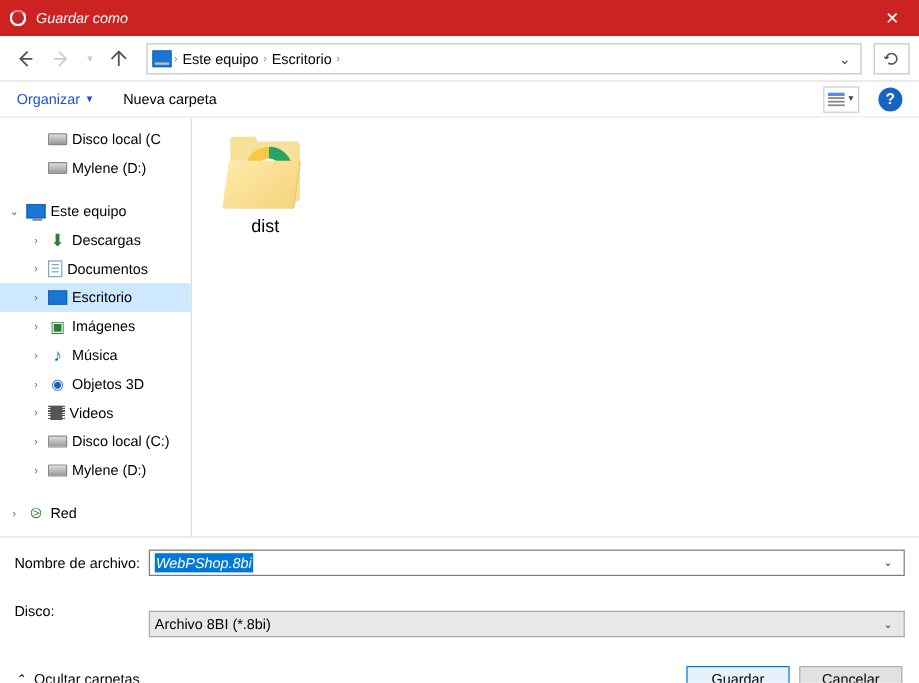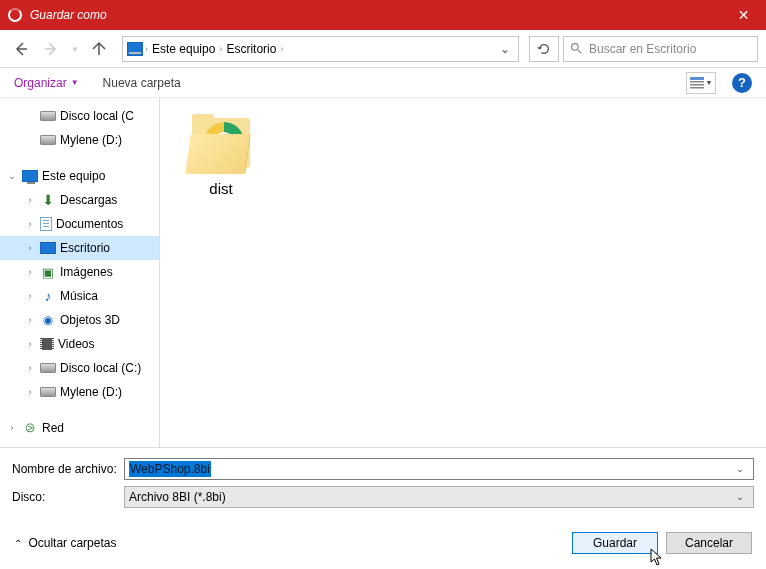--- a/index.html
+++ b/index.html
@@ -14,22 +14,22 @@
   .addr { flex: 1; height: 26px; border: 1px solid #c5c5c5; display: flex; align-items: center; padding: 0 4px; gap: 2px; margin: 0 6px; background: #fff; }
   .addr-icon { width: 18px; height: 14px; background: #1976d2; border: 1px solid #1565c0; position: relative; }
   .addr-icon::after { content: ""; position: absolute; bottom: 1px; left: 1px; right: 1px; height: 2px; background: #bbb; }
   .addr span.crumb { padding: 0 2px; }
   .addr span.sep { color: #888; font-size: 9px; }
   .addr-spacer { flex: 1; }
   .addr-drop { color: #555; padding: 0 4px; }
   .refresh { width: 30px; height: 26px; border: 1px solid #c5c5c5; display: flex; align-items: center; justify-content: center; color: #555; }
   .search { width: 195px; height: 26px; border: 1px solid #c5c5c5; display: flex; align-items: center; padding: 0 6px; color: #888; gap: 6px; }
   .command { height: 30px; display: flex; align-items: center; padding: 0 14px; gap: 24px; border-bottom: 1px solid #e9e9e9; }
-  .command .org { color: #a21caf; display: flex; align-items: center; gap: 4px; }
-  .command .newf { color: #404040; }
+  .command .org { color: #1d4ed8; display: flex; align-items: center; gap: 4px; }
+  .command .newf { color: #000000; }
   .command-right { margin-left: auto; display: flex; align-items: center; gap: 6px; }
   .view-btn { width: 30px; height: 22px; border: 1px solid #ccc; display: flex; align-items: center; justify-content: center; color: #444; font-size: 11px; }
   .help { width: 20px; height: 20px; border-radius: 50%; background: #1565c0; color: #fff; display: flex; align-items: center; justify-content: center; font-weight: bold; font-size: 13px; margin-left: 10px; }
   .main { display: flex; height: 350px; border-bottom: 1px solid #ddd; }
   .tree { width: 160px; border-right: 1px solid #ddd; overflow: hidden; padding-top: 6px; position: relative; }
   .tree-item { height: 24px; display: flex; align-items: center; padding-left: 6px; gap: 4px; font-size: 12px; white-space: nowrap; }
   .tree-item.lvl2 { padding-left: 24px; }
   .tree-item.sel { background: #cde8ff; }
   .tree-exp { width: 12px; color: #666; font-size: 9px; text-align: center; }
   .ico { width: 16px; height: 14px; display: inline-flex; align-items: center; justify-content: center; }
@@ -54,22 +54,22 @@
   .folder-tab { position:absolute; left:6px; top:0; width:22px; height:8px; background:#f7e199; border-radius:2px 2px 0 0; }
   .folder-doc { position:absolute; left:18px; top:8px; width:40px; height:40px; background:#fff; border-radius:50%; overflow:hidden; }
   .folder-doc::before { content:""; position:absolute; inset:0; background:conic-gradient(#2aa463 0deg 140deg, #1aa0e6 140deg 260deg, #f6c945 260deg 360deg); }
   .folder-doc::after { content:""; position:absolute; left:10px; top:10px; width:20px; height:20px; background:#fff; border-radius:50%; }
   .folder-front { position:absolute; left:2px; bottom:0; width:60px; height:40px; background:linear-gradient(135deg,#ffe9a8,#f4d47c); border-radius:2px; transform:skewX(-8deg); box-shadow: -1px 0 0 #e6c46e inset; }
   .folder-label { margin-top: 6px; font-size: 15px; }
   .fields { padding: 10px 12px 0; }
   .field-row { display: flex; align-items: center; margin-bottom: 6px; }
   .field-label { width: 112px; padding-right: 6px; font-size: 12px; }
   .field-input { flex: 1; height: 22px; border: 1px solid #7a7a7a; display: flex; align-items: center; padding: 0 4px; font-size: 12px; background:#fff; }
-  .field-input.combo { border-color: #adadad; background:#e8e8e8; }
-  .field-input .sel-text { background:#0078d7; color:#0f172a; padding:1px 1px; }
+  .field-input.combo { border-color: #adadad; background:#e8e8e8;margin-top:23px; }
+  .field-input .sel-text { background:#0078d7; color:#ffffff; padding:1px 1px;font-style:italic; }
   .field-drop { width: 18px; text-align: center; color:#444; font-size:9px; }
   .footer { padding: 18px 14px 0; display: flex; align-items: center; }
   .hide-folders { display: flex; align-items: center; gap: 6px; font-size: 12px; color:#000; }
   .footer-right { margin-left: auto; display: flex; gap: 8px; position:relative; }
   .btn { width: 86px; height: 22px; border: 1px solid #adadad; background:#e1e1e1; font-size:12px; display:flex; align-items:center; justify-content:center; }
   .btn.primary { border-color:#0078d7; background:#e5f1fb; }
   .cursor { position:absolute; left:78px; top:16px; font-size:16px; color:#000; pointer-events:none; }
 </style>
 </head>
 <body>
@@ -105,27 +105,20 @@
     <span class="crumb">Escritorio</span>
     <span class="sep">›</span>
     <span class="addr-spacer"></span>
     <span class="addr-drop">⌄</span>
   </div>
   <div class="refresh">
     <svg width="14" height="14" viewBox="0 0 16 16">
         <path d="M3 8 a5 5 0 1 1 2 4 M3 8 l-2 -2 M3 8 l2 -2" stroke="#555" stroke-width="1.5" fill="none"></path>
       </svg>
   </div>
-  <div class="search">
-    <svg width="13" height="13" viewBox="0 0 16 16">
-        <circle cx="6" cy="6" r="4" stroke="#888" stroke-width="1.5" fill="none"></circle>
-        <path d="M10 10 L14 14" stroke="#888" stroke-width="1.5"></path>
-      </svg>
-    <span>Buscar en Escritorio</span>
-  </div>
 </div>
 
 <div class="command">
   <div class="org">
     <span>Organizar</span>
     <span style="font-size:8px">▼</span>
   </div>
   <div class="newf">Nueva carpeta</div>
   <div class="command-right">
     <div class="view-btn">

